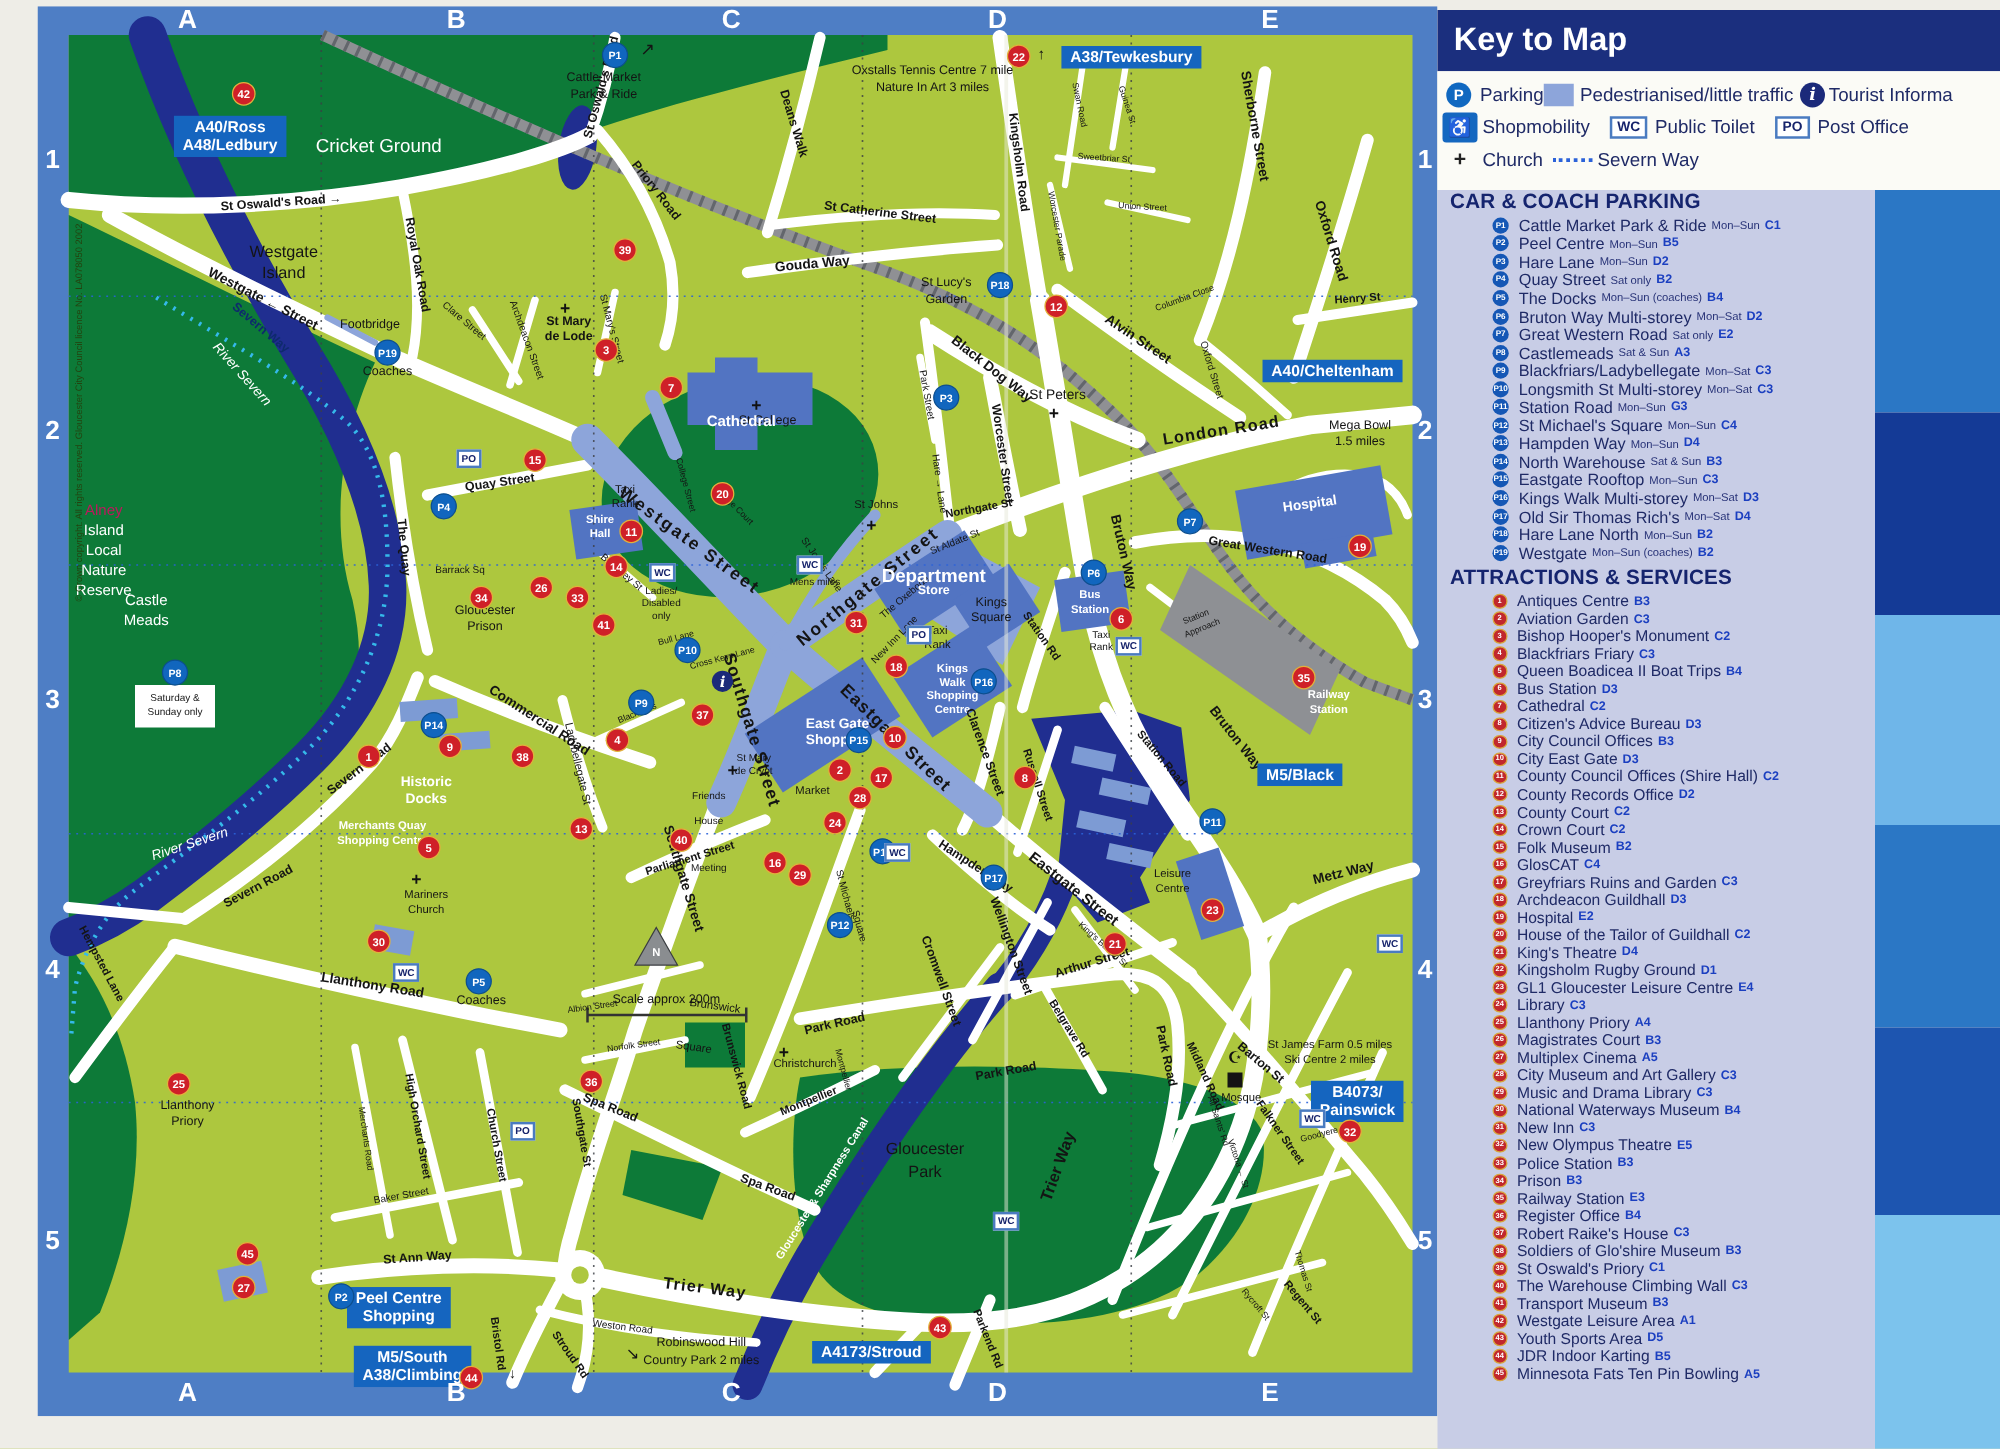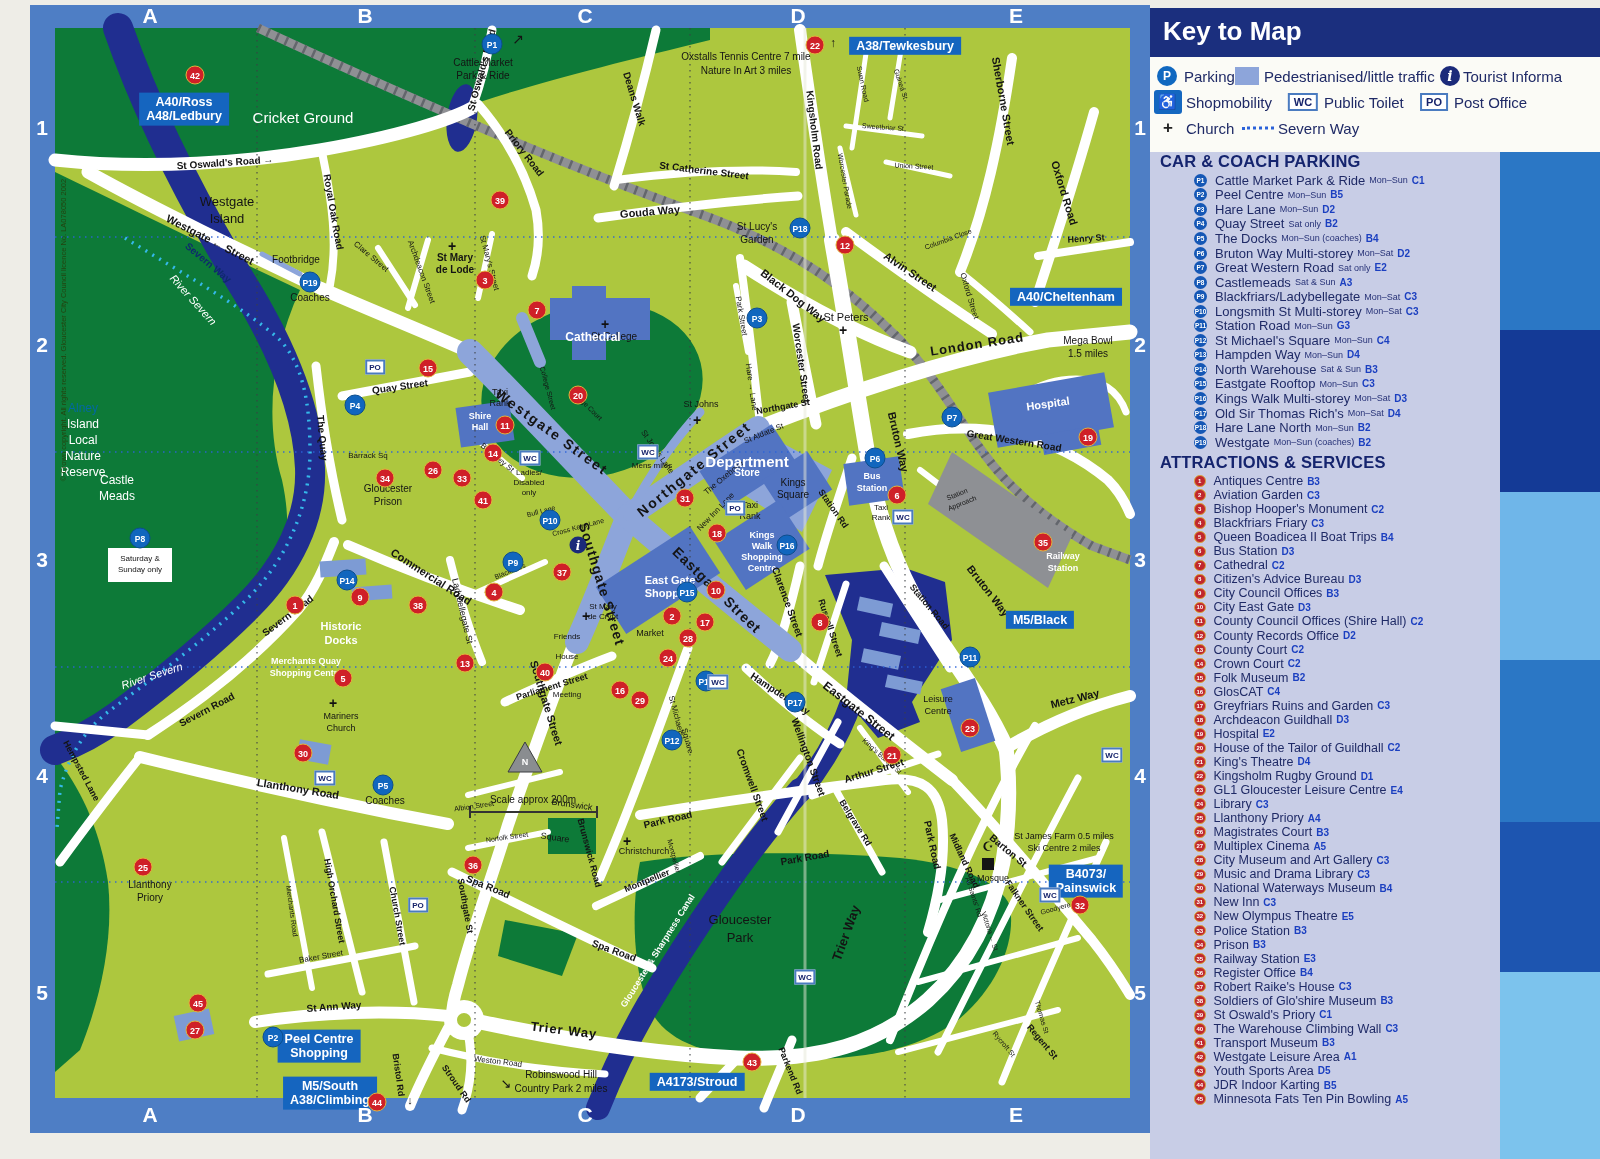--- a/index.html
+++ b/index.html
@@ -599,21 +599,21 @@
       <div class="abullet">45</div>
       <div class="kname">Minnesota Fats Ten Pin Bowling</div>
       <div class="kgrid">A5</div>
     </div>
   </div>
 
 <div id="overlay">
     <div class="mlabel" style="left: 303px; top: 117px; font-size: 15px; color: rgb(255, 255, 255); transform: translate(-50%, -50%) rotate(0deg);">Cricket Ground</div>
     <div class="mlabel" style="left: 227px; top: 201px; font-size: 13px; color: rgb(20, 20, 20); transform: translate(-50%, -50%) rotate(0deg);">Westgate</div>
     <div class="mlabel" style="left: 227px; top: 218px; font-size: 13px; color: rgb(20, 20, 20); transform: translate(-50%, -50%) rotate(0deg);">Island</div>
-    <div class="mlabel" style="left: 83px; top: 408px; font-size: 12px; color: #0369a1; transform: translate(-50%, -50%) rotate(0deg);">Alney</div>
+    <div class="mlabel" style="left: 83px; top: 408px; font-size: 12px; color: #be185d; transform: translate(-50%, -50%) rotate(0deg);">Alney</div>
     <div class="mlabel" style="left: 83px; top: 424px; font-size: 12px; color: rgb(255, 255, 255); transform: translate(-50%, -50%) rotate(0deg);">Island</div>
     <div class="mlabel" style="left: 83px; top: 440px; font-size: 12px; color: rgb(255, 255, 255); transform: translate(-50%, -50%) rotate(0deg);">Local</div>
     <div class="mlabel" style="left: 83px; top: 456px; font-size: 12px; color: rgb(255, 255, 255); transform: translate(-50%, -50%) rotate(0deg);">Nature</div>
     <div class="mlabel" style="left: 83px; top: 472px; font-size: 12px; color: rgb(255, 255, 255); transform: translate(-50%, -50%) rotate(0deg);">Reserve</div>
     <div class="mlabel" style="left: 117px; top: 480px; font-size: 12px; color: rgb(255, 255, 255); transform: translate(-50%, -50%) rotate(0deg);">Castle</div>
     <div class="mlabel" style="left: 117px; top: 496px; font-size: 12px; color: rgb(255, 255, 255); transform: translate(-50%, -50%) rotate(0deg);">Meads</div>
     <div class="mlabel" style="left: 193px; top: 300px; font-size: 11px; color: rgb(255, 255, 255); font-style: italic; transform: translate(-50%, -50%) rotate(48deg);">River Severn</div>
     <div class="mlabel" style="left: 152px; top: 676px; font-size: 11px; color: rgb(255, 255, 255); font-style: italic; transform: translate(-50%, -50%) rotate(-18deg);">River Severn</div>
     <div class="mlabel" style="left: 208px; top: 263px; font-size: 10px; color: rgb(14, 42, 109); font-weight: 700; transform: translate(-50%, -50%) rotate(40deg);">Severn Way</div>
     <div class="mlabel" style="left: 225px; top: 163px; font-size: 10px; color: rgb(20, 20, 20); font-weight: 700; transform: translate(-50%, -50%) rotate(-4deg);">St Oswald's Road →</div>

